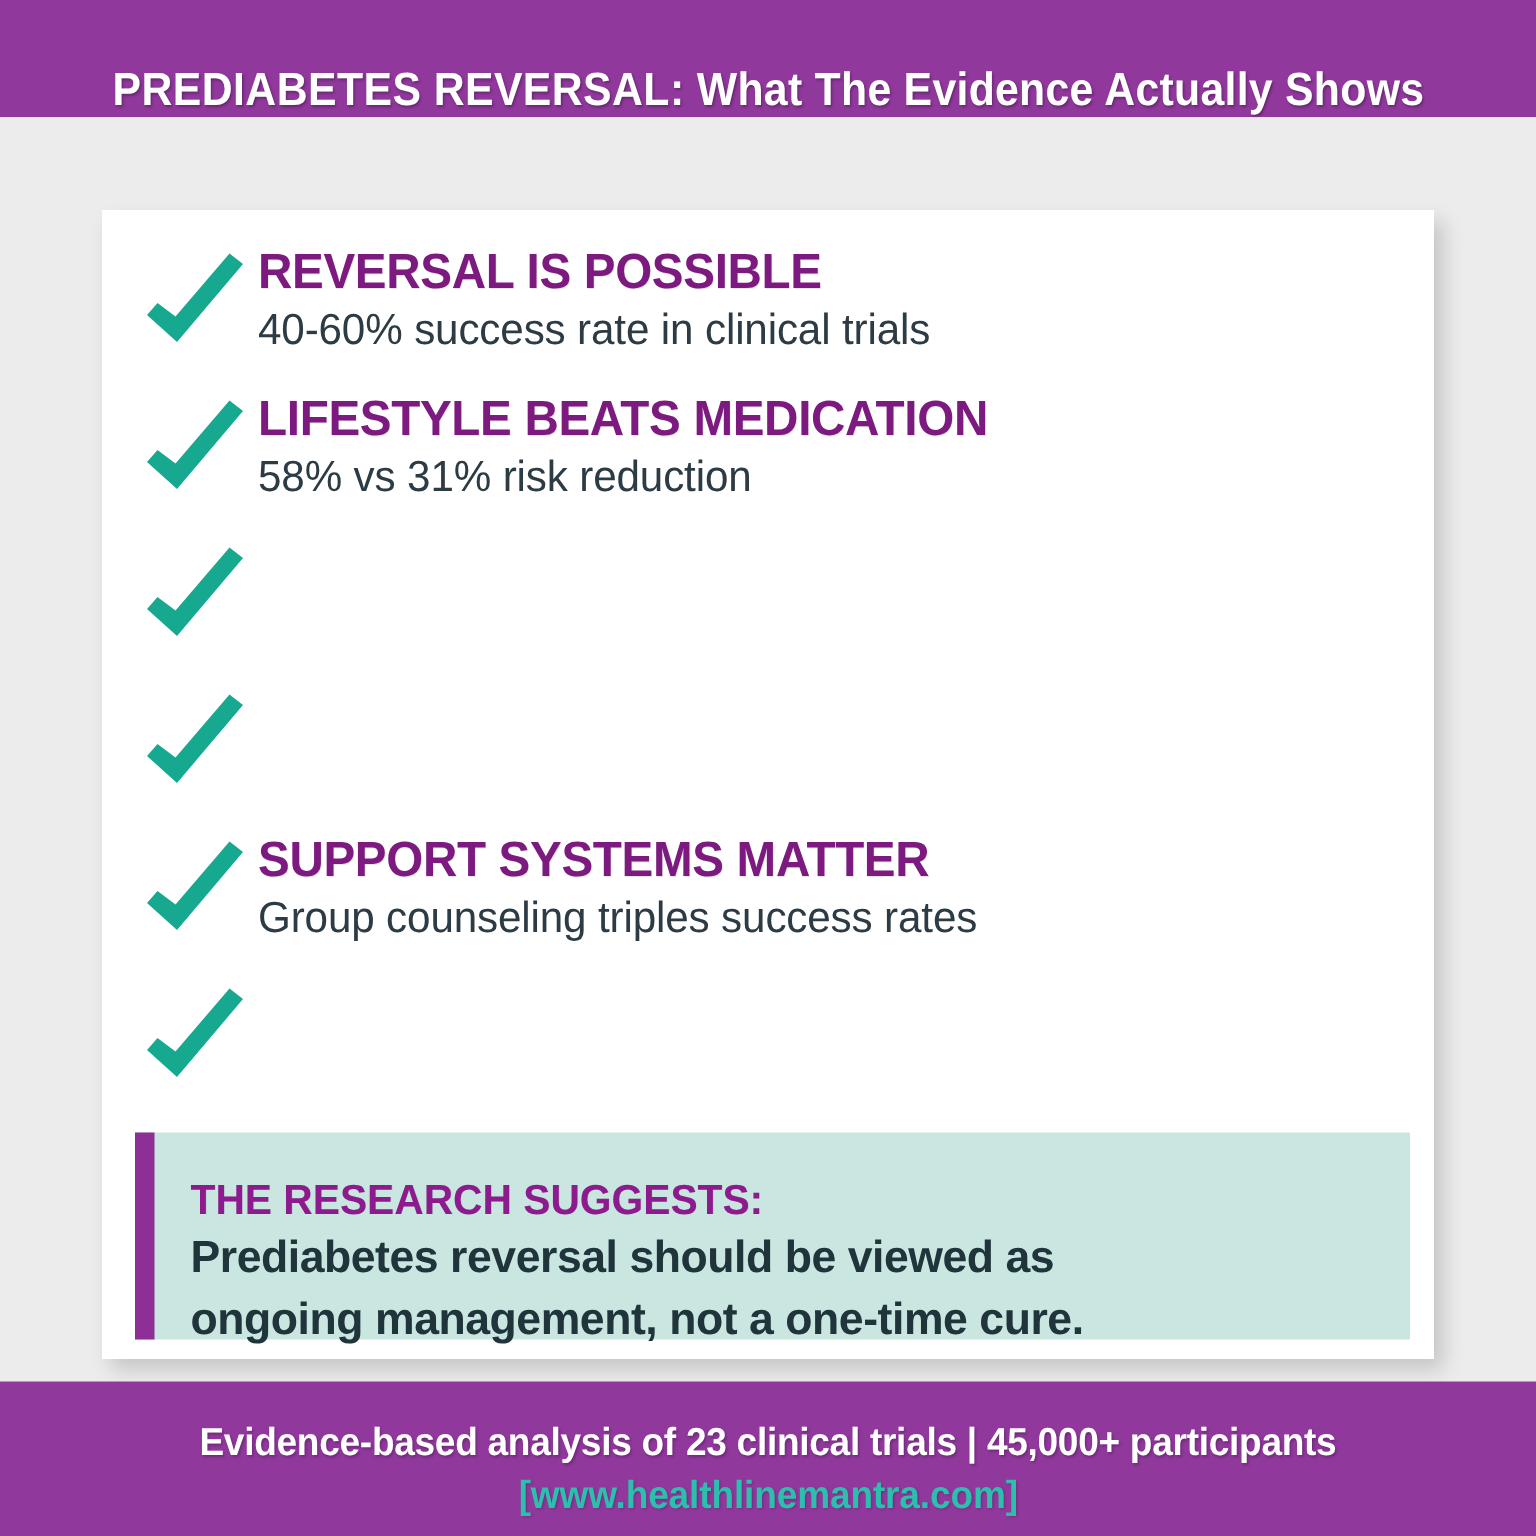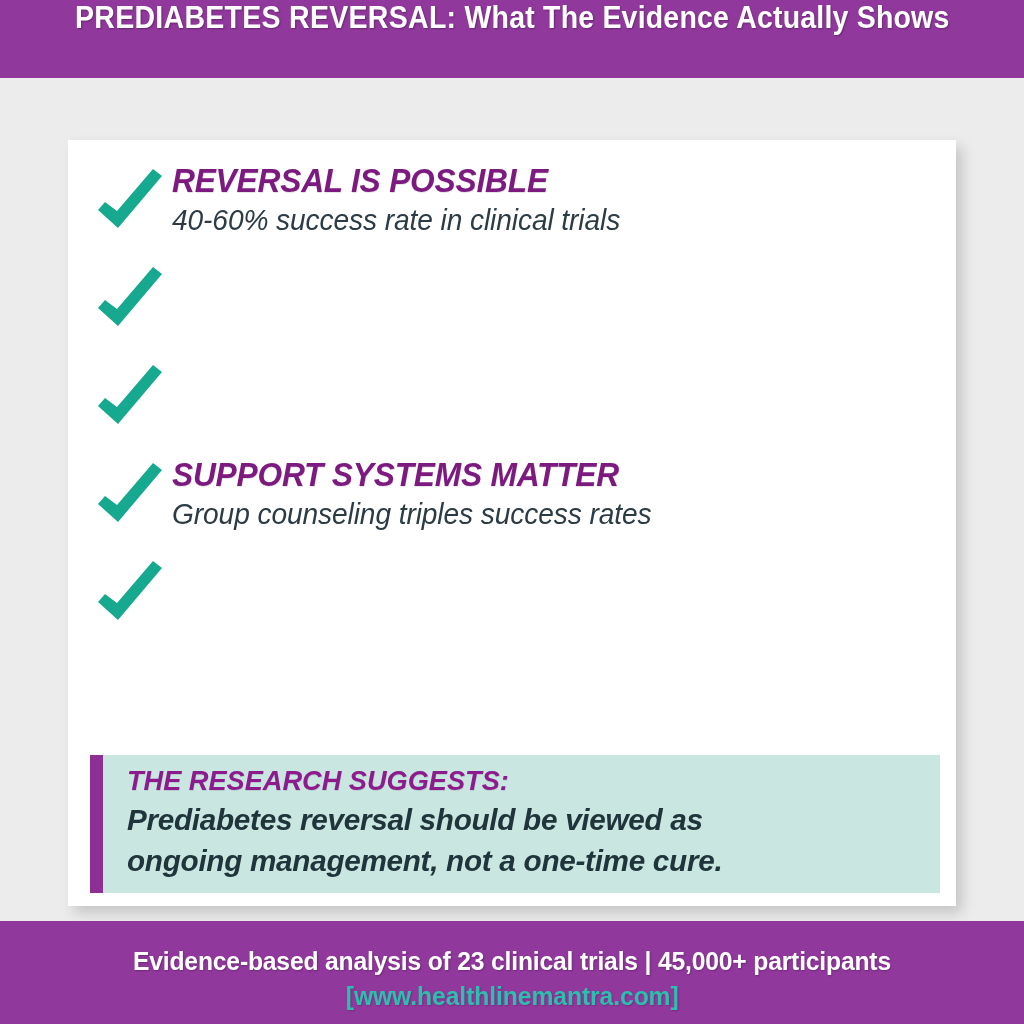--- a/index.html
+++ b/index.html
@@ -17,21 +17,21 @@
 
   
   #header-banner {
     position: absolute;
     left: 0;
     top: 0;
     width: 1024px;
     height: 78px;
     background: #91389d;
     display: flex;
-    align-items: flex-start;
+    align-items: flex-end;
     justify-content: center;
     box-sizing: border-box;
   }
   #header-title {
     color: #ffffff;
     font-size: 31px;
     letter-spacing: 0.2px;
     white-space: nowrap;
     text-shadow: 1px 1px 2px rgba(0,0,0,0.30);
     font-family: "Liberation Sans Narrow", "Liberation Sans", sans-serif;
@@ -49,21 +49,20 @@
   
   #content-card {
     position: absolute;
     left: 68px;
     top: 140px;
     width: 888px;
     height: 766px;
     background: #ffffff;
     box-shadow: 6px 7px 13px rgba(0,0,0,0.17);
     box-sizing: border-box;
-    font-style: italic;
   }
 
   
   #key-points-list {
     position: absolute;
     left: 0;
     top: 18px;
     width: 888px;
   }
   .key-point {
@@ -121,21 +120,21 @@
     display: flex;
     box-sizing: border-box;
   }
   #callout-accent-bar {
     width: 13px;
     flex: 0 0 13px;
     background: #8e2f96;
     height: 100%;
   }
   #callout-text-wrap {
-    padding: 8px 0 0 24px;
+    padding: 27px 0 0 24px;
     box-sizing: border-box;
   }
   #callout-heading {
     color: #8e1b8e;
     font-weight: bold;
     font-size: 28px;
     line-height: 36px;
     letter-spacing: 0px;
     font-family: "Liberation Sans Narrow", "Liberation Sans", sans-serif;
     transform: scaleX(0.97);
@@ -210,20 +209,31 @@
         <svg width="82" height="84" viewBox="0 0 82 84" aria-hidden="true">
           <path d="M8 44 L28 62 L72 10 L63 3 L27 45 L15 36 Z" fill="#16a98f"></path>
         </svg>
       </span>
       <div class="key-point-text">
         <div class="key-point-title">REVERSAL IS POSSIBLE</div>
         <div class="key-point-sub">40-60% success rate in clinical trials</div>
       </div>
     </div>
 
+    <div class="key-point">
+      <span class="check-icon">
+        <svg width="82" height="84" viewBox="0 0 82 84" aria-hidden="true">
+          <path d="M8 44 L28 62 L72 10 L63 3 L27 45 L15 36 Z" fill="#16a98f"></path>
+        </svg>
+      </span>
+      <div class="key-point-text">
+        <div class="key-point-title">LIFESTYLE BEATS MEDICATION</div>
+        <div class="key-point-sub">58% vs 31% risk reduction</div>
+      </div>
+    </div>
 
     <div class="key-point">
       <span class="check-icon">
         <svg width="82" height="84" viewBox="0 0 82 84" aria-hidden="true">
           <path d="M8 44 L28 62 L72 10 L63 3 L27 45 L15 36 Z" fill="#16a98f"></path>
         </svg>
       </span>
     </div>
 
     <div class="key-point">

